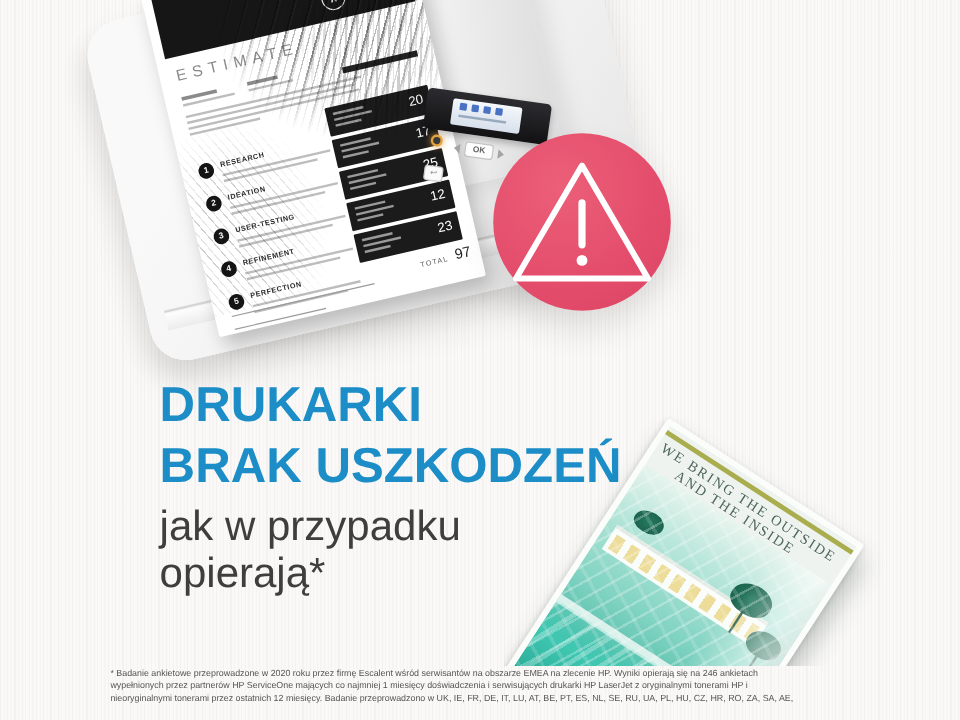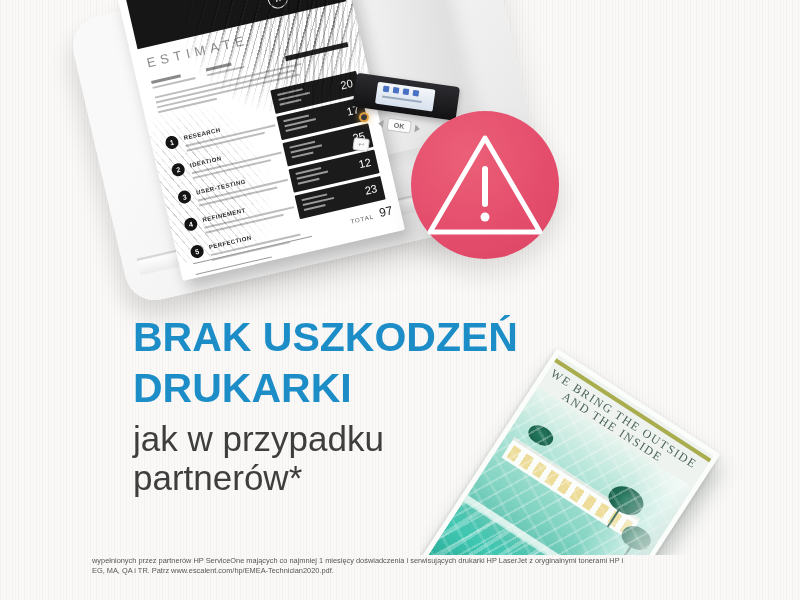--- a/index.html
+++ b/index.html
@@ -274,25 +274,25 @@
 
   <div id="warn">
     <svg width="148" height="148" viewBox="0 0 148 148">
       <path d="M74 27 L129 121 L19 121 Z" fill="none" stroke="#ffffff" stroke-width="5" stroke-linejoin="round"></path>
       <line x1="74" y1="58" x2="74" y2="93" stroke="#ffffff" stroke-width="6" stroke-linecap="round"></line>
       <circle cx="74" cy="106" r="4.5" fill="#ffffff"></circle>
     </svg>
   </div>
 
   <div id="headline">
+    <div class="hl" style="color:#1c8dc7;">DRUKARKI</div>
     <div class="hl" style="color:#1c8dc7;">BRAK USZKODZEŃ</div>
-    <div class="hl" style="color:#1c8dc7;">DRUKARKI</div>
     <div class="sub-wrap">
       <div class="sub">jak w przypadku</div>
-      <div class="sub">partnerów*</div>
+      <div class="sub">opierają*</div>
     </div>
   </div>
 
   <div id="mag-wrap">
     <div id="mag">
       <div class="abs mag-stripe"></div>
       <div class="abs mag-t1">WE BRING THE OUTSIDE</div>
       <div class="abs mag-t2">AND THE INSIDE</div>
       <div class="abs mag-photo">
         <div class="abs palm p3"></div>
@@ -305,17 +305,18 @@
         <div class="abs trunk t2"></div>
         <div class="abs mag-deck"></div>
         <div class="abs mag-pool"></div>
         <div class="abs crinkle"></div>
         <div class="abs bend"></div>
       </div>
     </div>
   </div>
 
   <div id="legal">
+    <div>* Badanie ankietowe przeprowadzone w 2020 roku przez firmę Escalent wśród serwisantów na obszarze EMEA na zlecenie HP. Wyniki opierają się na 246 ankietach</div>
     <div>wypełnionych przez partnerów HP ServiceOne mających co najmniej 1 miesięcy doświadczenia i serwisujących drukarki HP LaserJet z oryginalnymi tonerami HP i</div>
-    <div>EG, MA, QA i TR. Patrz www.escalent.com/hp/EMEA-Technician2020.pdf.</div>
+    <div>nieoryginalnymi tonerami przez ostatnich 12 miesięcy. Badanie przeprowadzono w UK, IE, FR, DE, IT, LU, AT, BE, PT, ES, NL, SE, RU, UA, PL, HU, CZ, HR, RO, ZA, SA, AE,</div>
   </div>
 
 </div>
 
 </body></html>

